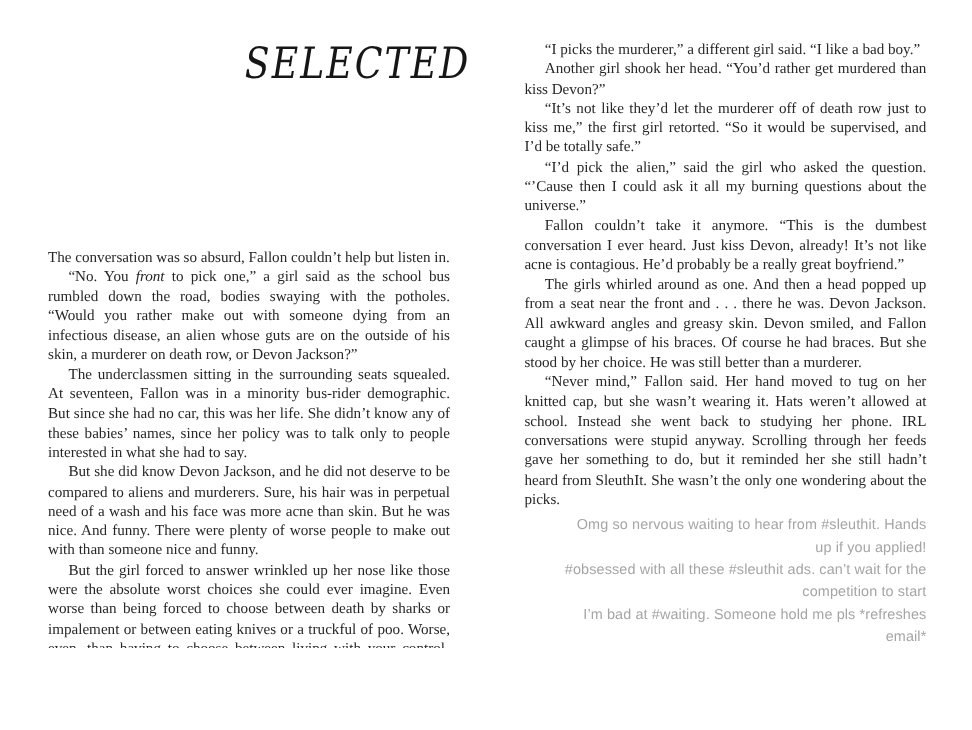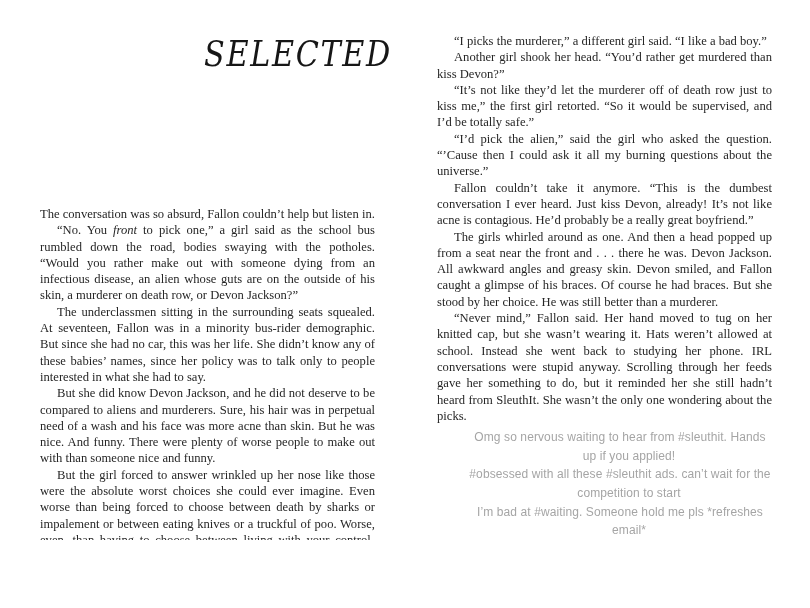--- a/index.html
+++ b/index.html
@@ -36,21 +36,21 @@
   #left-body  { left:40px;  top:178px;margin-top:28px; }
   #right-body { left:437px; top:33px;  }
   .para { margin:0; }
   .para.indent { text-indent:17px; }
   .para em { font-style:italic; }
   .para.tweet {
     font-family:"Liberation Sans", sans-serif;
     font-size:12px;
     line-height:18.6px;
     color:#a5a5a5;
-    text-align:center;
+    text-align:right;
     text-indent:-18px;
     padding-left:49px;
     letter-spacing:0.1px;
   }
   .para.body + .para.tweet { margin-top:4px; }
   .para.tweet + .para.body { margin-top:2px; }
   .page-number {
     position:absolute;
     top:570px;
     width:335px;

